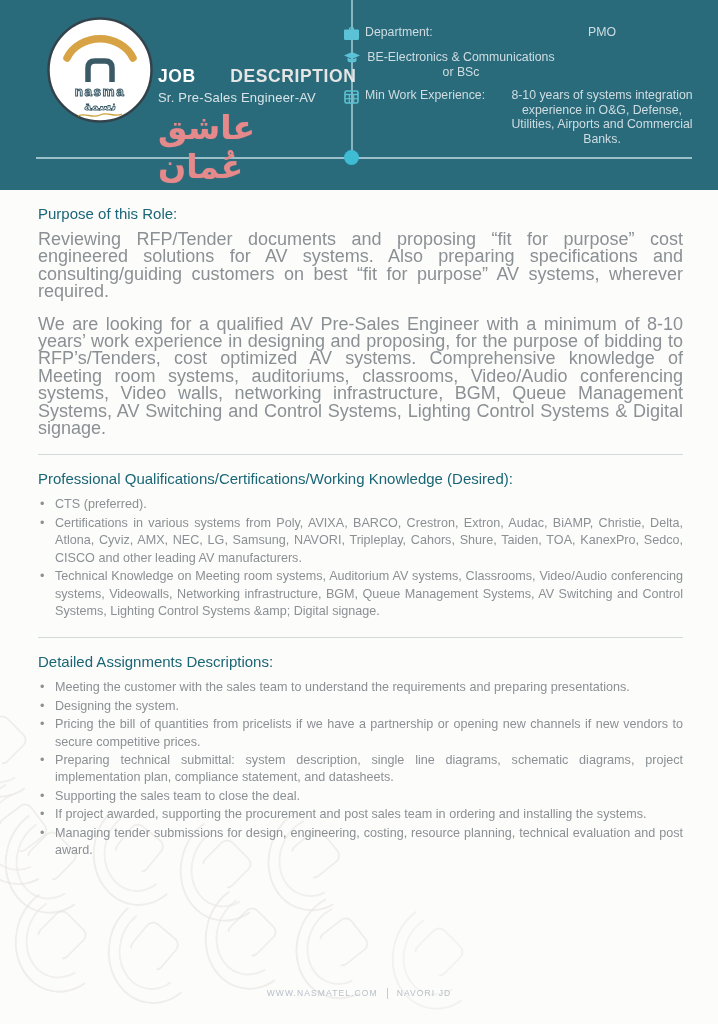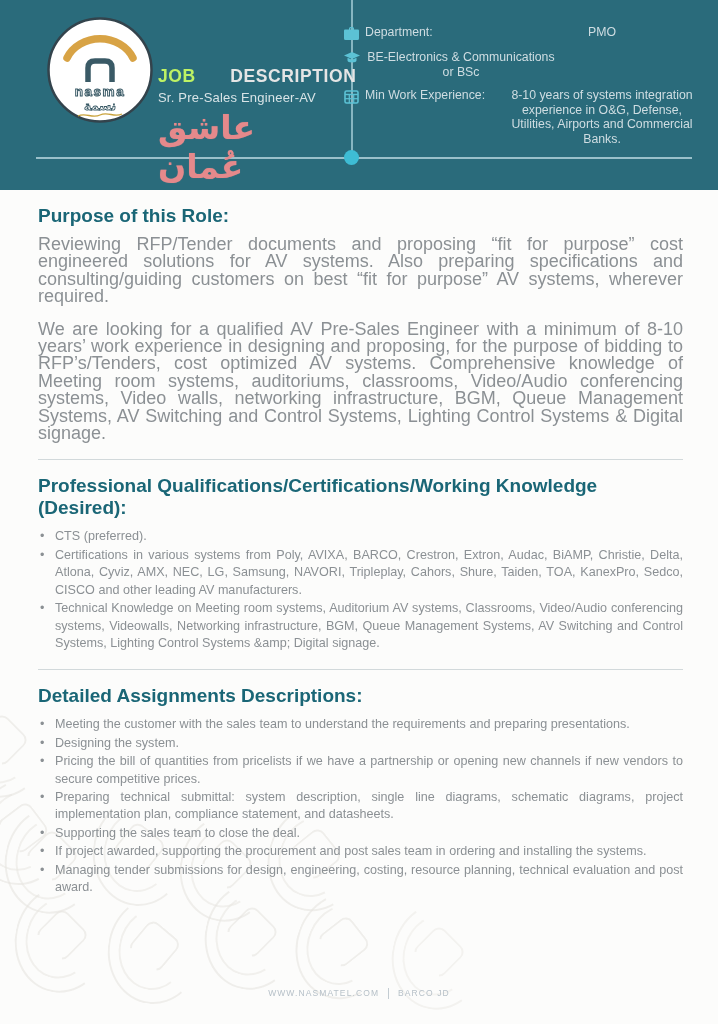--- a/index.html
+++ b/index.html
@@ -7,41 +7,41 @@
     position:relative;width:718px;height:1024px;margin:0 auto;
     background:#fcfcfb;overflow:hidden;
     font-family:"Liberation Sans","DejaVu Sans",sans-serif;
   }
 
   
   .header{position:absolute;left:0;top:0;width:718px;height:190px;background:#2a6b7b;z-index:2;}
   .logo-wrap{position:absolute;left:46px;top:16px;width:108px;height:108px;}
   .title-block{position:absolute;left:158px;top:66px;}
   .title-line{font-size:17.5px;font-weight:bold;letter-spacing:.6px;white-space:nowrap;}
-  .title-job{color:#bef264;}
+  .title-job{color:#ffffff;}
   .title-desc{color:#e5e5e5;margin-left:29px;}
   .subtitle{font-size:13px;color:#d8e4e7;margin-top:3px;letter-spacing:.2px;}
   .arabic-mark{
     position:absolute;left:158px;top:108px;width:190px;text-align:left;
     font-size:33px;color:#e5898b;direction:rtl;font-weight:bold;
     text-shadow:0 0 1px rgba(229,137,139,.5);
   }
   .v-line{position:absolute;left:351px;top:0;width:2px;height:157px;background:#9fc9d3;opacity:.8;}
   .h-line{position:absolute;left:36px;top:157px;width:656px;height:1.5px;background:#aecfd8;opacity:.85;}
   .node-dot{position:absolute;left:344px;top:150px;width:15px;height:15px;border-radius:50%;background:#3ebcd4;}
 
   .meta{position:absolute;left:338px;top:25px;width:364px;}
   .meta-row{display:flex;align-items:flex-start;margin-bottom:9px;}
   .meta-icon{width:27px;flex:0 0 27px;display:flex;justify-content:center;padding-top:1px;}
   .meta-label{width:141px;flex:0 0 141px;font-size:12.3px;line-height:14.5px;color:#cfdde2;}
   .meta-value{width:192px;flex:0 0 192px;font-size:12.3px;line-height:14.5px;color:#cfdde2;text-align:center;}
 
   
   .doc-body{position:absolute;left:38px;top:190px;width:645px;z-index:1;}
-  .sec-heading{font-size:19px;font-weight:bold;color:#1a6676;margin:15px 0 9px 0;}
+  .sec-heading{font-size:15px;font-weight:normal;color:#1a6676;margin:15px 0 9px 0;}
   .doc-body p{
     font-size:18px;line-height:17.4px;color:#8b9094;text-align:justify;
     margin:0 0 15px 0;
   }
   .divider{border:none;border-top:1.5px solid #d2d9db;margin:17px 0 5px 0;}
   ul.blist{list-style:none;margin:0 0 6px 0;padding:0;}
   ul.blist li{
     position:relative;padding-left:17px;font-size:12.6px;line-height:17.4px;
     color:#8b9094;text-align:justify;margin-bottom:1px;
   }
@@ -214,16 +214,16 @@
       <li>Pricing the bill of quantities from pricelists if we have a partnership or opening new channels if new vendors to secure competitive prices.</li>
       <li>Preparing technical submittal: system description, single line diagrams, schematic diagrams, project implementation plan, compliance statement, and datasheets.</li>
       <li>Supporting the sales team to close the deal.</li>
       <li>If project awarded, supporting the procurement and post sales team in ordering and installing the systems.</li>
       <li>Managing tender submissions for design, engineering, costing, resource planning, technical evaluation and post award.</li>
     </ul>
 
   </div>
 
   <div class="footer">
-    <span>WWW.NASMATEL.COM</span><span class="sep"></span><span>BARCO JD</span>
+    <span>WWW.NASMATEL.COM</span><span class="sep"></span><span>NAVORI JD</span>
   </div>
 
 </div>
 
 </body></html>

